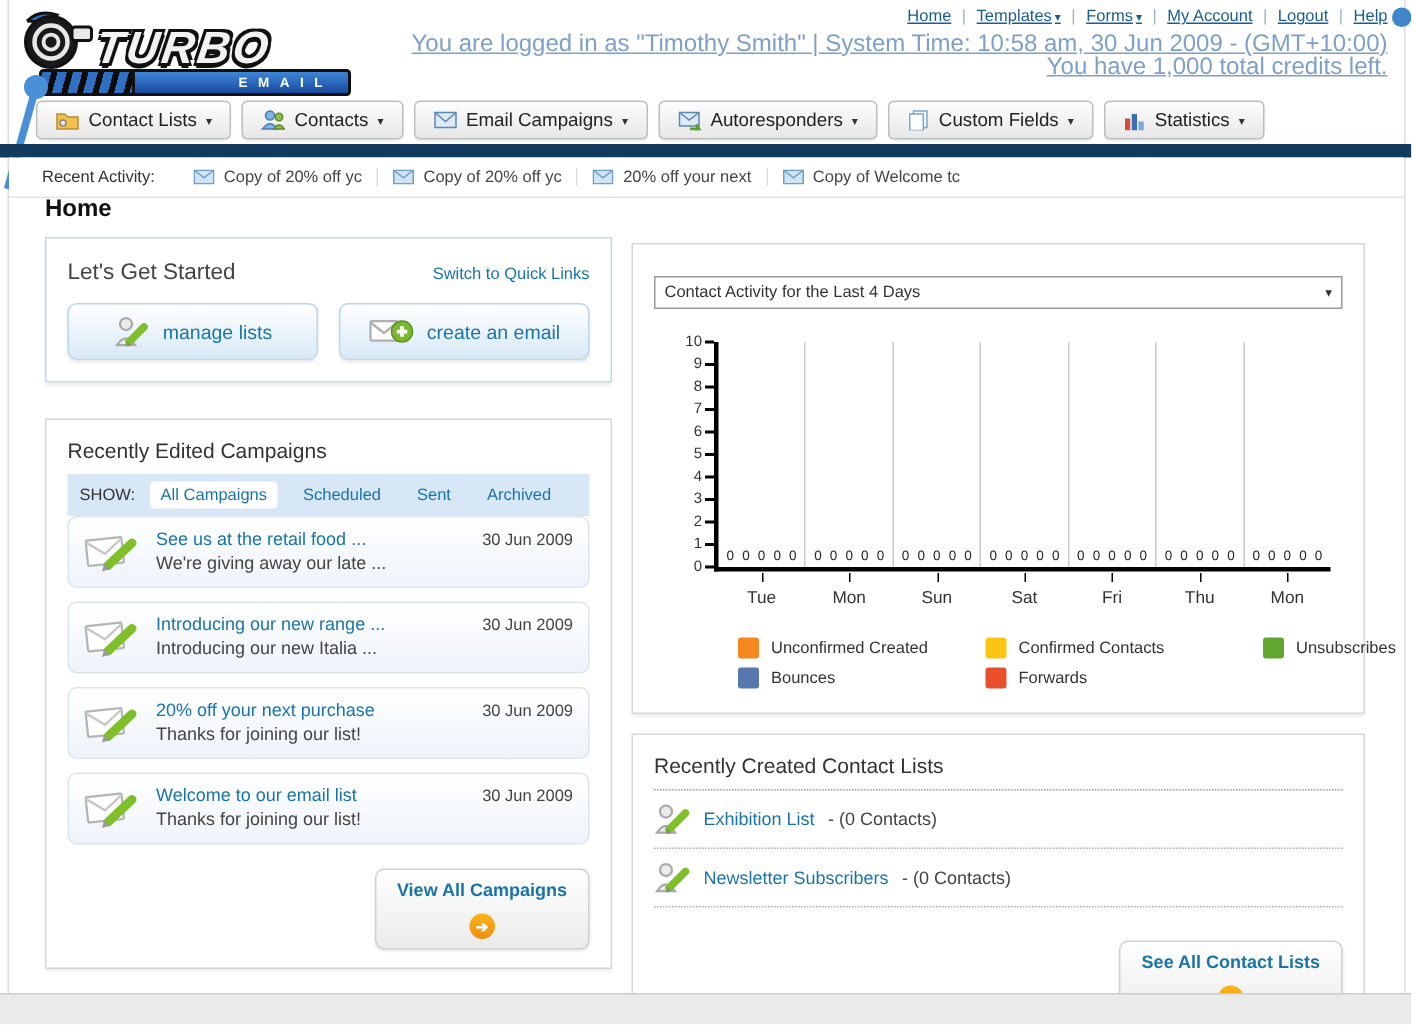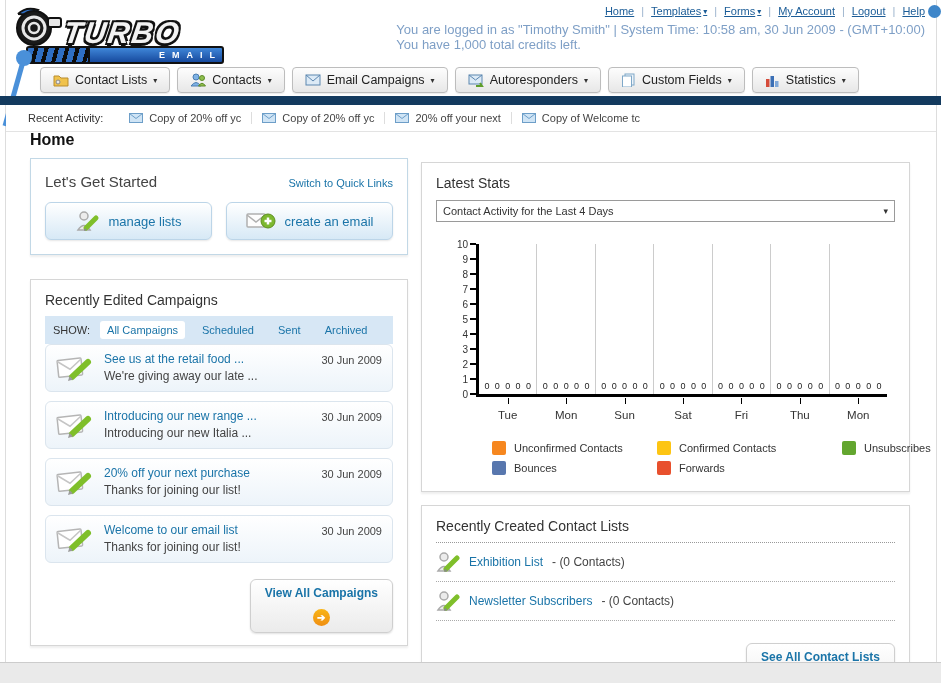--- a/index.html
+++ b/index.html
@@ -11,36 +11,36 @@
          background:#eaeaea;border-top:1px solid #ccc;}
 
   
   .logo{position:absolute;left:12px;top:4px;width:215px;cursor:pointer;}
   .logo-row{display:flex;align-items:flex-end;}
   .logo-title{font-size:30px;font-weight:bold;font-style:italic;letter-spacing:2px;
       color:#f2f2f2;transform:skewX(-8deg);
       text-shadow:-2px -2px 0 #111,2px -2px 0 #111,-2px 2px 0 #111,2px 2px 0 #111,0 3px 0 #111;}
   .logo-bar{position:relative;margin-left:38px;margin-top:-4px;height:14px;width:170px;
       background:linear-gradient(#3f86d8,#174a9e);border:2px solid #111;border-radius:3px;
-      display:flex;align-items:center;justify-content:flex-end;}
+      display:flex;align-items:center;justify-content:flex-end;padding-right:10px;}
   .logo-bar span{color:#fff;font-size:9px;font-weight:bold;letter-spacing:7px;}
   .logo-stripes{position:absolute;left:-26px;top:-2px;height:14px;width:60px;
       background:repeating-linear-gradient(105deg,#2f6fc4 0 6px,#0c0c0c 6px 10px);
       border:2px solid #111;border-radius:3px;}
 
   .hdr-links{position:absolute;top:5px;right:16px;font-size:11px;display:flex;align-items:center;}
   .hdr-links a{color:#1b5c97;text-decoration:underline;cursor:pointer;display:inline-flex;align-items:center;gap:2px;}
   .hdr-sep{color:#9ab2cc;margin:0 7px;}
   .hdr-caret{font-size:8px;color:#1b5c97;}
-  .login-text{position:absolute;top:22px;right:16px;font-size:13px;color:#7e9fc6;line-height:15px;}
+  .login-text{position:absolute;top:22px;right:16px;font-size:16px;color:#7e9fc6;text-align:right;line-height:15px;text-decoration:underline;}
   .blue-dot{position:absolute;right:0;top:5px;width:13px;height:13px;border-radius:50%;background:#3e86c9;}
   .pin{position:absolute;left:0;top:46px;}
 
   
-  .tabbar{position:absolute;left:40px;top:67px;display:flex;gap:7px;}
+  .tabbar{position:absolute;left:24px;top:67px;display:flex;gap:7px;}
   .tab{display:flex;align-items:center;gap:6px;padding:5px 12px;font-size:12.5px;color:#222;
        background:linear-gradient(#fdfdfd,#e7e7e7);border:1px solid #bdbdbd;border-radius:4px;
        cursor:pointer;box-shadow:0 1px 1px rgba(0,0,0,.08);}
   .tab .caret{font-size:8px;color:#333;}
   .navy-bar{position:absolute;left:0;right:0;top:96px;height:9px;background:#133a5e;}
 
   
   .activity{position:absolute;left:6px;right:5px;top:105px;height:26px;display:flex;align-items:center;
             padding-left:22px;font-size:11px;color:#333;border-bottom:1px solid #e3e3e3;background:#fff;}
   .activity-label{margin-right:16px;color:#333;}
@@ -374,21 +374,20 @@
           <span>View All Campaigns</span>
           <span class="arrow-circle">➔</span>
         </div>
       </div>
     </div>
   </div>
 
   <div class="right-col">
 
     <div class="panel panel-pad stats-panel">
-      <div class="panel-h">Latest Stats</div>
       <div class="stats-select">
         <span>Contact Activity for the Last 4 Days</span>
         <span class="sel-caret">▾</span>
       </div>
       <div class="chart-wrap">
         <div class="y-axis" id="y-axis">
             <span class="y-label" style="top: 100%;">0</span>
             <div class="y-tick" style="top: 100%;"></div>
             <span class="y-label" style="top: 90%;">1</span>
             <div class="y-tick" style="top: 90%;"></div>
@@ -487,21 +486,21 @@
                 <span>0</span>
               </div>
               <div class="x-tick"></div>
               <div class="x-label">Mon</div>
             </div>
           </div>
       </div>
       <div class="legend" id="legend">
           <div class="legend-item">
             <span class="swatch" style="background: rgb(246, 135, 31);"></span>
-            <span>Unconfirmed Contacts</span>
+            <span>Unconfirmed Created</span>
           </div>
           <div class="legend-item">
             <span class="swatch" style="background: rgb(253, 197, 19);"></span>
             <span>Confirmed Contacts</span>
           </div>
           <div class="legend-item">
             <span class="swatch" style="background: rgb(99, 166, 47);"></span>
             <span>Unsubscribes</span>
           </div>
           <div class="legend-item">

